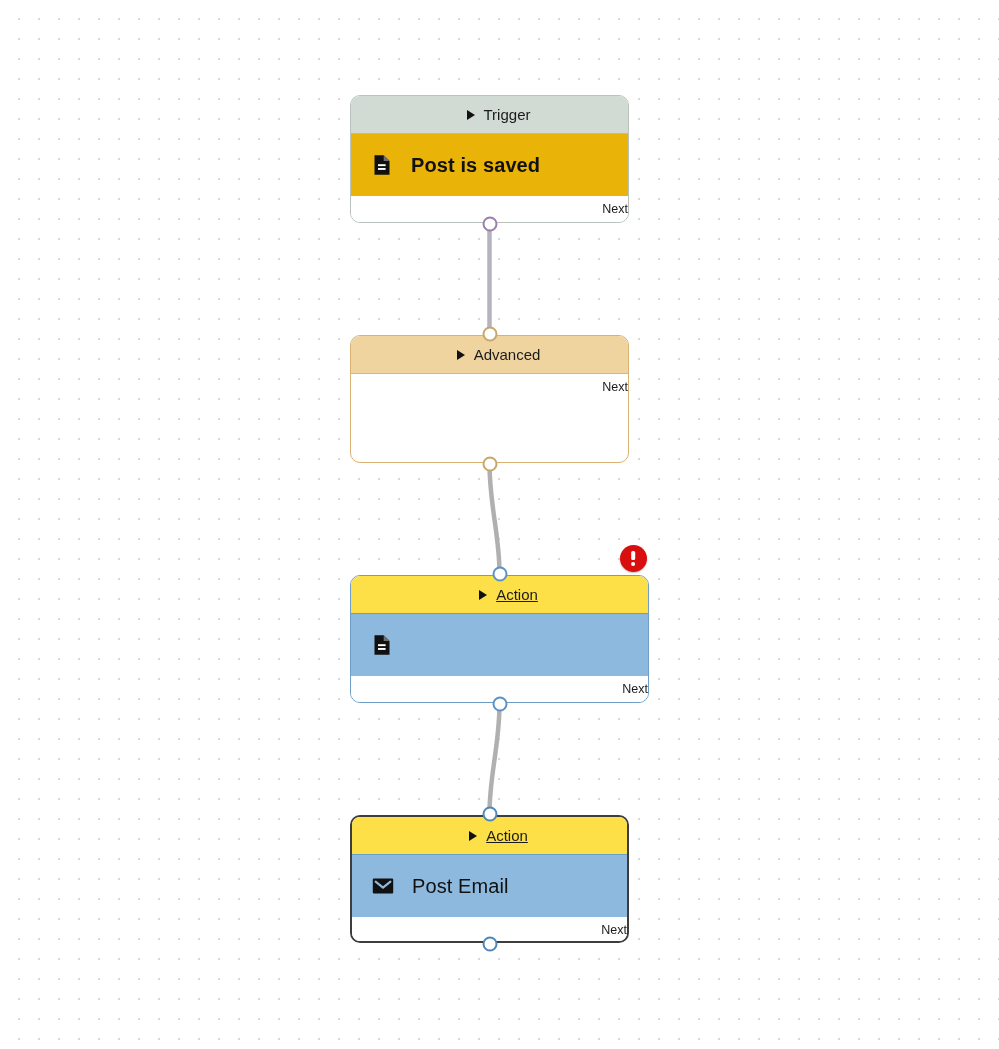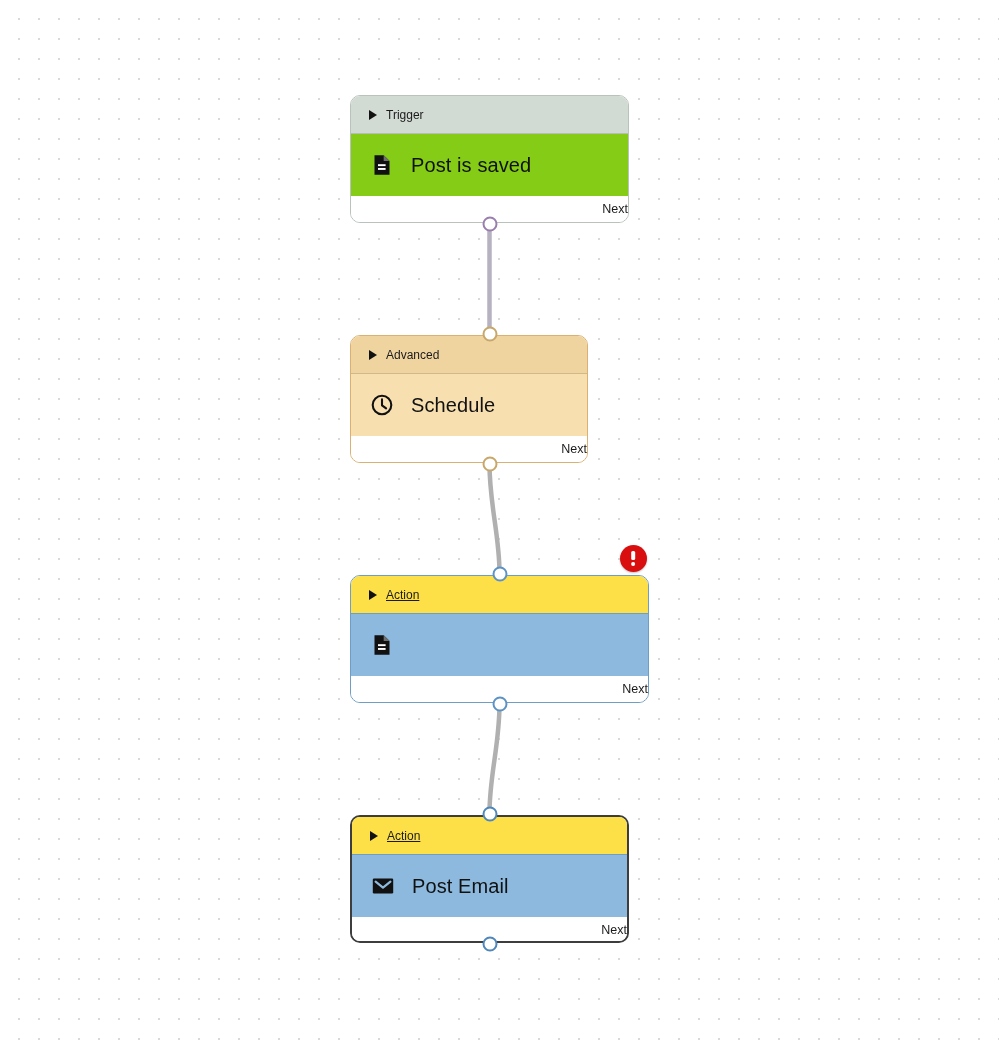--- a/index.html
+++ b/index.html
@@ -47,23 +47,24 @@
     border-color: #3d3d3d;
     border-width: 2px;
   }
 
   .node-header {
     height: 38px;
     display: flex;
     align-items: center;
     padding-left: 18px;
     box-sizing: border-box;
-    font-size: 12px;
+    font-size: 15px;
     color: #1b1b1b;
     border-bottom: 1.2px solid rgba(0,0,0,0.13);
+    justify-content: center;
   }
   .caret {
     width: 0;
     height: 0;
     border-left: 8px solid #111111;
     border-top: 5.5px solid transparent;
     border-bottom: 5.5px solid transparent;
     margin-right: 9px;
     flex: none;
   }
@@ -96,21 +97,21 @@
     background: #ffffff;
     display: flex;
     align-items: center;
     justify-content: flex-end;
     font-size: 12.5px;
     color: #1b1b1b;
   }
 
   
   .theme-sage .node-header { background: #d2dad4; }
-  .theme-sage .node-body   { background: #84cc16; }
+  .theme-sage .node-body   { background: #eab308; font-weight: bold; }
 
   .theme-amber { border-color: #d9b273; }
   .theme-amber .node-header { background: #f0d4a0; }
   .theme-amber .node-body   { background: #f7dfb0; }
 
   .theme-blue { border-color: #6e9dc6; }
   .theme-blue .node-header { background: #fde047; text-decoration: underline; }
   .theme-blue .node-body   { background: #8cb9dd; }
   .theme-blue .node-header { border-bottom-color: #6e9dc6; }
 
@@ -189,33 +190,24 @@
         </svg>
       </span>
       <span class="node-title">Post is saved</span>
     </div>
     <div class="node-footer">
       <span>Next</span>
     </div>
   </div>
   <div class="handle" style="left:489.5px; top:224px;"></div>
 
-  <div class="node theme-amber" style="left:350px; top:335px; width:238px; height:128px;">
+  <div class="node theme-amber" style="left:350px; top:335px; width:279px; height:128px;">
     <div class="node-header">
       <span class="caret"></span>
       <span>Advanced</span>
-    </div>
-    <div class="node-body">
-      <span class="glyph">
-        <svg width="24" height="24" viewBox="0 0 24 24" aria-hidden="true">
-          <circle cx="12" cy="12" r="9.3" fill="none" stroke="#111111" stroke-width="2.1"></circle>
-          <path d="M12 6.4 V12.3 L16.1 15.4" fill="none" stroke="#111111" stroke-width="2.1" stroke-linecap="round" stroke-linejoin="round"></path>
-        </svg>
-      </span>
-      <span class="node-title">Schedule</span>
     </div>
     <div class="node-footer">
       <span>Next</span>
     </div>
   </div>
   <div class="handle amber" style="left:489.5px; top:334px;"></div>
   <div class="handle amber" style="left:489.5px; top:464px;"></div>
 
   <div class="node theme-blue" style="left:350px; top:575px; width:299px; height:128px;">
     <div class="node-header">

